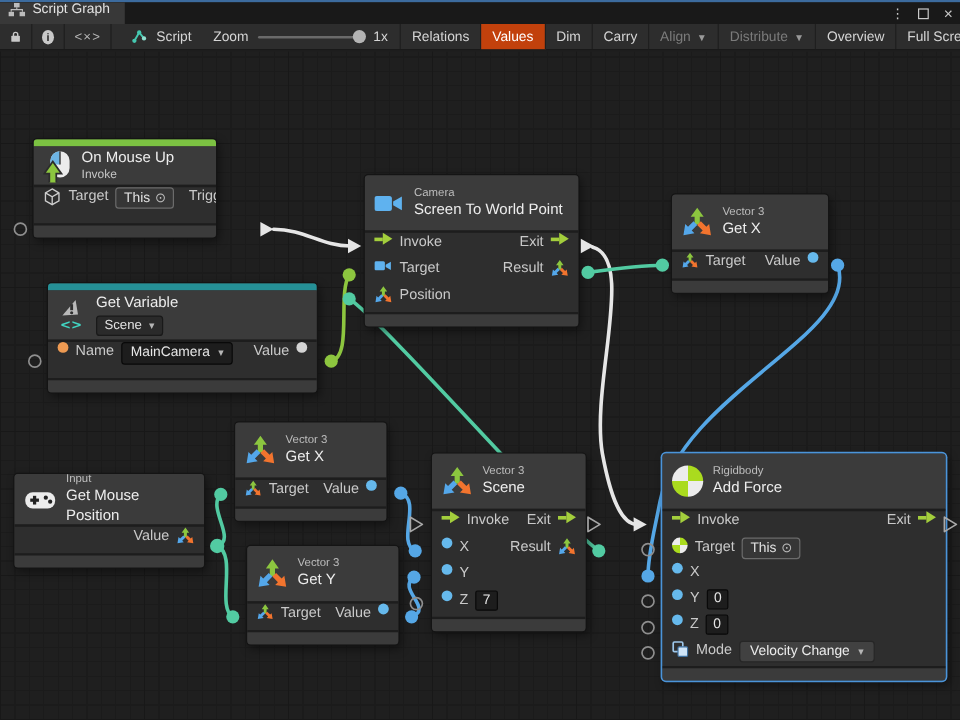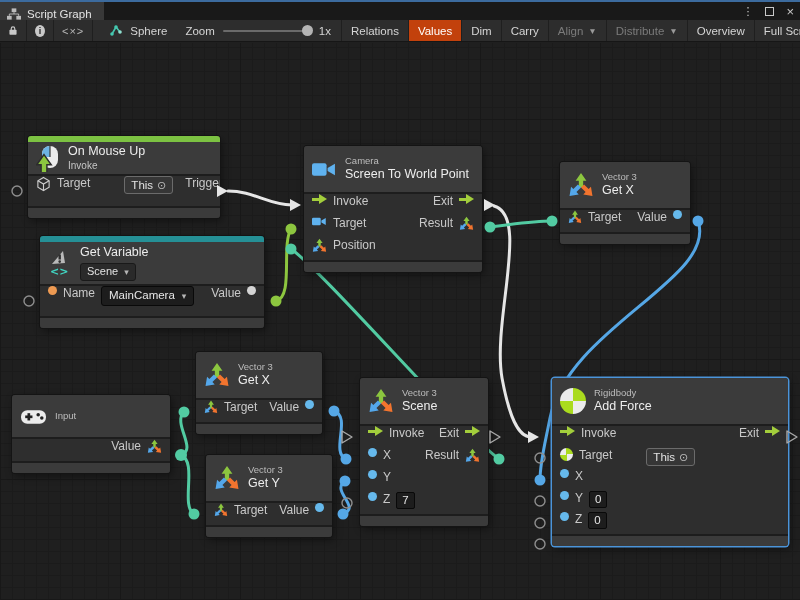--- a/index.html
+++ b/index.html
@@ -3,21 +3,21 @@
 <meta charset="utf-8">
 <style>
   * { margin:0; padding:0; box-sizing:border-box; }
   html,body { width:800px; height:600px; overflow:hidden; background:#1f1f1f;
     font-family:"Liberation Sans","DejaVu Sans",sans-serif; }
   #app { position:relative; width:800px; height:600px; }
 
   
   .focusline { position:absolute; left:0; top:0; width:800px; height:2px; background:#3c6b9e; }
   .tabbar { position:absolute; left:0; top:2px; width:800px; height:18px; background:#191919; display:flex; }
-  .tab { display:flex; align-items:flex-end; gap:6px; background:#383838; padding:0 12px 0 7px;
+  .tab { display:flex; align-items:flex-start; gap:6px; background:#383838; padding:0 12px 0 7px;
          color:#e3e3e3; font-size:11.5px; height:18px; }
   .winctrl { position:absolute; right:6px; top:2px; height:18px; display:flex; align-items:center; gap:12px; color:#c9c9c9; }
   .winctrl .dots { font-size:11px; letter-spacing:0; }
   .winctrl .maxbox { width:9px; height:9px; border:1.5px solid #c9c9c9; display:inline-block; }
   .winctrl .closex { font-size:13px; line-height:9px; }
 
   .toolbar { position:absolute; left:0; top:20px; width:800px; height:22px; background:#2d2d2d;
              border-bottom:1px solid #161616; display:flex; align-items:stretch; color:#d5d5d5; font-size:11.5px; }
   .tcell { display:flex; align-items:center; justify-content:center; padding:0 8px; border-right:1px solid #1f1f1f; }
   .tbtn { display:flex; align-items:center; justify-content:center; padding:0 9px; border-right:1px solid #1f1f1f; white-space:nowrap; }
@@ -61,21 +61,21 @@
   .evrow { height:30px; }
   .bf .row { height:21.5px; }
   .pdot { width:9px; height:9px; border-radius:50%; background:#66b9ec; flex:0 0 auto; }
   .pdot.white { background:#d4d4d4; }
   .pdot.orange { background:#ee9a52; }
   .farrow { position:relative; width:15px; height:10px; flex:0 0 auto; }
   .farrow::before { content:""; position:absolute; left:0; top:3.5px; width:7px; height:3px; background:#a3ce3c; }
   .farrow::after  { content:""; position:absolute; left:7px; top:0; border-top:5px solid transparent;
                     border-bottom:5px solid transparent; border-left:8px solid #a3ce3c; }
   .chip { display:inline-flex; align-items:center; gap:4px; background:#363636; border:1px solid #6b6b6b;
-          border-radius:3px; padding:0 6px; font-size:11.5px; color:#e2e2e2; line-height:16px;margin-left:28px; }
+          border-radius:3px; padding:0 6px; font-size:11.5px; color:#e2e2e2; line-height:16px; }
   .chip .scopedot { color:#bdbdbd; font-size:11px; }
   .dd { display:inline-flex; align-items:center; gap:7px; background:#1d1d1d; border:1px solid #090909;
         border-radius:3px; padding:0 7px; font-size:11.5px; color:#e6e6e6; line-height:17px; }
   .dd .caret::after, .scene-dd .caret::after, .mode-dd .caret::after { content:"▾"; color:#b5b5b5; font-size:9px; }
   .scene-dd { display:inline-flex; align-items:center; gap:6px; background:#2a2a2a; border:1px solid #191919;
               border-radius:3px; padding:0 6px; font-size:11px; color:#e2e2e2; line-height:15px; }
   .mode-dd { display:inline-flex; align-items:center; gap:7px; background:#414141; border:1px solid #262626;
              border-radius:3px; padding:0 8px; font-size:11.5px; color:#ececec; line-height:16px; }
   .valbox { background:#1d1d1d; border:1px solid #090909; border-radius:2px; padding:0 5px;
             font-size:11.5px; color:#e6e6e6; line-height:15px; }
@@ -145,21 +145,21 @@
     </div>
     <div class="tcell" style="border-right:none;padding-left:16px">
       <span class="icon" style="margin-right:7px">
         <svg width="14" height="13" viewBox="0 0 14 13">
             <path d="M3,10 L7,3 L11,8" stroke="#45c8b0" stroke-width="1.6" fill="none"></path>
             <circle cx="3" cy="10" r="1.8" fill="#45c8b0"></circle>
             <circle cx="7" cy="3" r="1.8" fill="#45c8b0"></circle>
             <circle cx="11" cy="8" r="1.8" fill="#8fe0d0"></circle>
           </svg>
       </span>
-      <span>Sphere</span>
+      <span>Script</span>
     </div>
     <div class="zoomwrap">
       <span>Zoom</span>
       <span class="slider">
           <span class="knob"></span>
         </span>
       <span>1x</span>
     </div>
     <div class="tspacer"></div>
     <div class="tbtn" style="border-left:1px solid #1f1f1f">
@@ -200,21 +200,21 @@
       <path d="M 291,249 C 322,270 462,432 499,459" stroke="#52cba2"></path>
       <path d="M 490,227 C 512,224 534,221 552,221" stroke="#52cba2"></path>
       <path d="M 181,455 C 198,450 172,423 184,412" stroke="#52cba2"></path>
       <path d="M 181,455 C 198,462 180,506 194,514" stroke="#52cba2"></path>
       <path d="M 334,411 C 352,417 330,452 346,459" stroke="#55a7e6"></path>
       <path d="M 343,514 C 362,507 330,491 345,481" stroke="#55a7e6"></path>
       <path d="M 698,221 C 718,278 568,328 550,418 C 545,444 540,462 540,480" stroke="#55a7e6"></path>
     </g>
   </svg>
 
-  <div class="node" style="left:28px;top:136px;width:192px">
+  <div class="node" style="left:28px;top:116px;width:152px">
     <div class="accent" style="background:#7cc242"></div>
     <div class="nheader" style="padding-top:2px;padding-bottom:2px">
       <span class="icon">
         <svg width="24" height="27" viewBox="0 0 24 27">
           <rect x="6" y="1" width="16" height="22" rx="8" fill="#ececec"></rect>
           <path d="M6,9 a8,8 0 0 1 8,-8 v11 h-8 z" fill="#6db4e4"></path>
           <line x1="14" y1="1" x2="14" y2="12" stroke="#3a3a3a" stroke-width="1.2"></line>
           <g transform="translate(8,19) scale(1.45)">
               <use href="#arrw" fill="#8cc63f" stroke="#2c2c2c" stroke-width="1"></use>
             </g>
@@ -418,20 +418,21 @@
         <svg width="27" height="17" viewBox="0 0 26 16">
             <rect x="1" y="2" rx="6" width="24" height="13" fill="#ececec"></rect>
             <rect x="5" y="7" width="7" height="2.6" fill="#222"></rect>
             <rect x="7.2" y="4.8" width="2.6" height="7" fill="#222"></rect>
             <circle cx="17.5" cy="6.3" r="1.7" fill="#222"></circle>
             <circle cx="21" cy="9.5" r="1.7" fill="#222"></circle>
           </svg>
       </span>
       <span class="titles">
         <span class="cat">Input</span>
+        <span class="nm">Get Mouse Position</span>
       </span>
     </div>
     <div class="nbody">
       <div class="row">
         <span class="spacer"></span>
         <span>Value</span>
         <span class="icon">
             <svg width="15" height="15" viewBox="0 0 24 24">
               <use href="#v3g"></use>
             </svg>
@@ -515,20 +516,33 @@
       </div>
       <div class="row">
         <span class="pdot"></span>
         <span>Y</span>
         <span class="valbox">0</span>
       </div>
       <div class="row">
         <span class="pdot"></span>
         <span>Z</span>
         <span class="valbox">0</span>
+      </div>
+      <div class="row">
+        <span class="icon">
+          <svg width="14" height="14" viewBox="0 0 14 14">
+              <rect x="1" y="1" width="8" height="8" rx="1" fill="none" stroke="#9ec7ea" stroke-width="1.4"></rect>
+              <rect x="5" y="5" width="8" height="8" rx="1" fill="#cfe4f7" stroke="#3d6f9e"></rect>
+            </svg>
+        </span>
+        <span>Mode</span>
+        <span class="mode-dd">
+            <span>Velocity Change</span>
+            <span class="caret"></span>
+          </span>
       </div>
     </div>
     <div class="nfooter"></div>
   </div>
 
   <svg class="layer" id="ports-over">
 
     <g fill="#e6e6e6">
       <polygon points="217,185 228,191 217,197"></polygon>
       <polygon points="290,199 301,205 290,211"></polygon>

